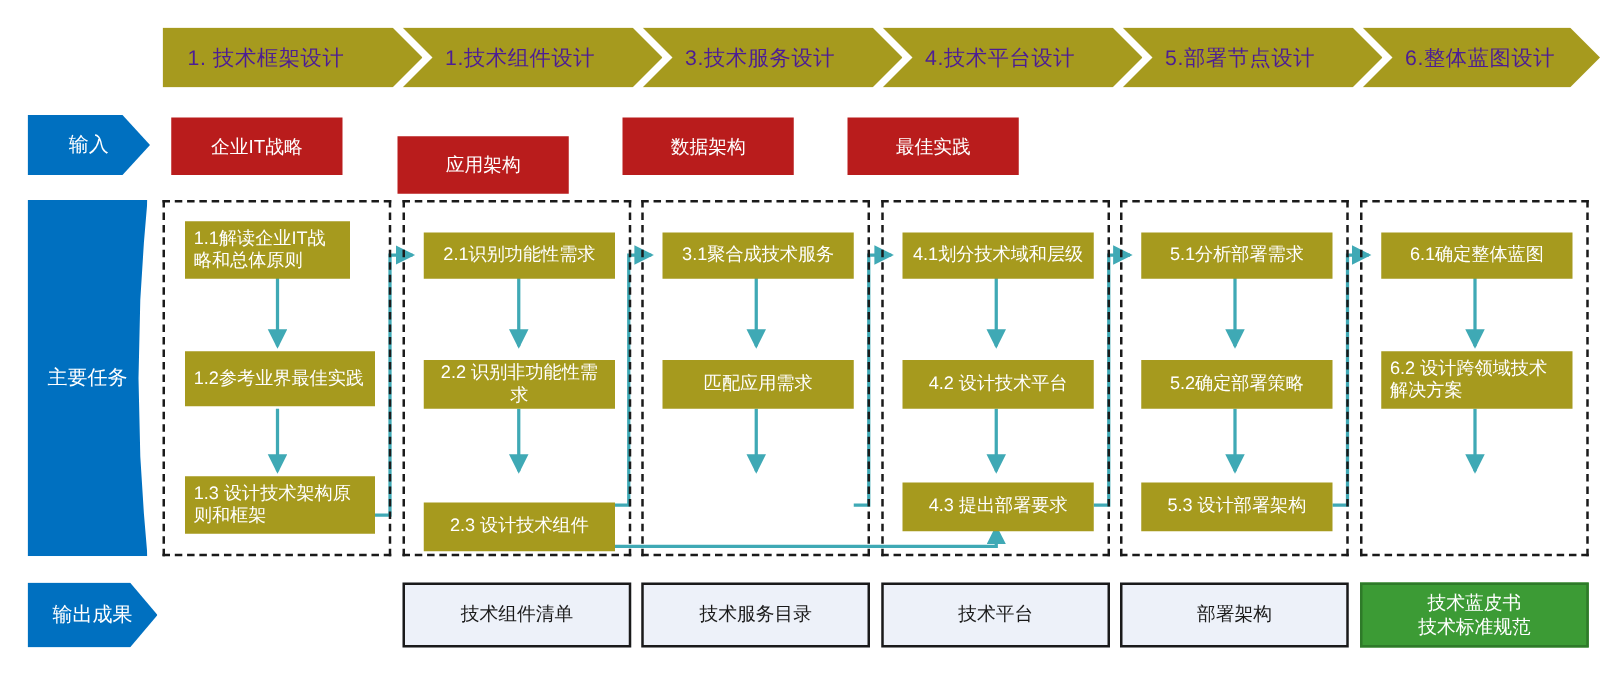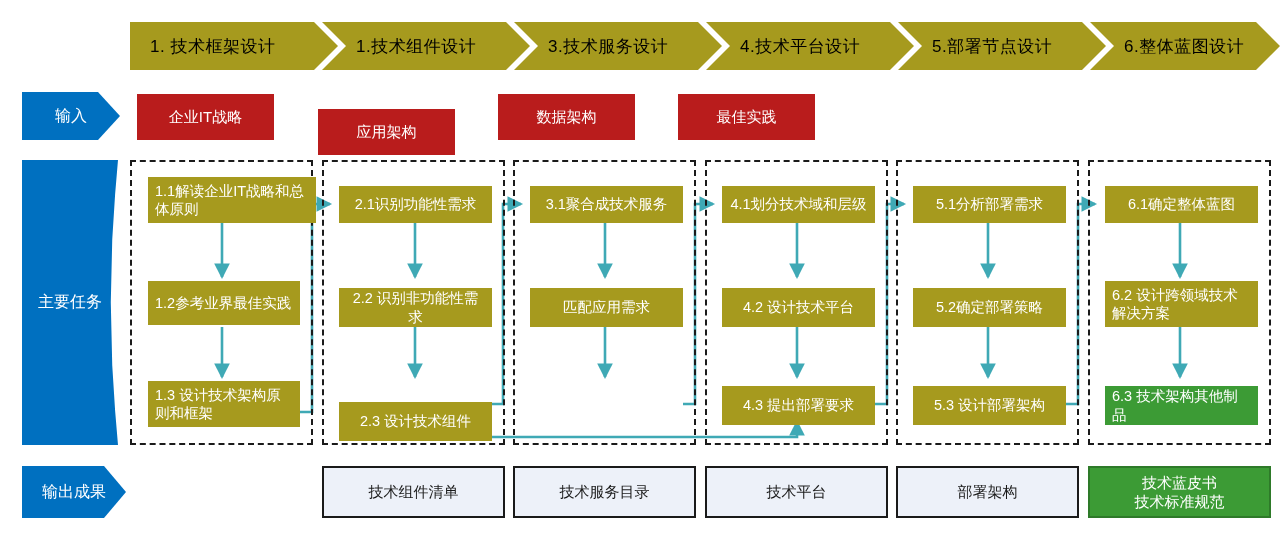--- a/index.html
+++ b/index.html
@@ -11,21 +11,21 @@
     position:relative;
   }
   #diagram{position:absolute;left:0;top:0;width:1280px;height:538px;}
 
   .abs{position:absolute;box-sizing:border-box;}
 
   
   .chev{
     height:48px;
     background:#A69A1E;
-    color:#000000;
+    color:#4c1d95;
     font-size:17px;
     display:flex;align-items:center;
     padding-left:20px;
     clip-path:polygon(0 0, calc(100% - 24px) 0, 100% 50%, calc(100% - 24px) 100%, 0 100%);
     white-space:nowrap;
     letter-spacing:0.5px;
   }
   .chev.notch{
     clip-path:polygon(0 0, calc(100% - 24px) 0, 100% 50%, calc(100% - 24px) 100%, 0 100%, 24px 50%);
     padding-left:34px;
@@ -171,21 +171,21 @@
       <span>最佳实践</span>
     </div>
 
   <div class="abs dashcol" style="left:130px;top:160px;width:183px;height:285px;"></div>
   <div class="abs dashcol" style="left:322px;top:160px;width:183px;height:285px;"></div>
   <div class="abs dashcol" style="left:513px;top:160px;width:183px;height:285px;"></div>
   <div class="abs dashcol" style="left:705px;top:160px;width:183px;height:285px;"></div>
   <div class="abs dashcol" style="left:896px;top:160px;width:183px;height:285px;"></div>
   <div class="abs dashcol" style="left:1088px;top:160px;width:183px;height:285px;"></div>
 
-  <div class="abs task" style="left:148px;top:177px;width:168px;height:46px;">
+  <div class="abs task" style="left:148px;top:177px;width:132px;height:46px;">
       <span>1.1解读企业IT战略和总体原则</span>
     </div>
   <div class="abs task" style="left:148px;top:281px;width:152px;height:44px;">
       <span>1.2参考业界最佳实践</span>
     </div>
   <div class="abs task" style="left:148px;top:381px;width:152px;height:46px;">
       <span>1.3 设计技术架构原则和框架</span>
     </div>
 
   <div class="abs task center" style="left:339px;top:186px;width:153px;height:37px;">
@@ -223,23 +223,20 @@
     </div>
   <div class="abs task center" style="left:913px;top:386px;width:153px;height:39px;">
       <span>5.3 设计部署架构</span>
     </div>
 
   <div class="abs task center" style="left:1105px;top:186px;width:153px;height:37px;">
       <span>6.1确定整体蓝图</span>
     </div>
   <div class="abs task" style="left:1105px;top:281px;width:153px;height:46px;">
       <span>6.2 设计跨领域技术解决方案</span>
-    </div>
-  <div class="abs task green" style="left:1105px;top:386px;width:153px;height:39px;">
-      <span>6.3 技术架构其他制品</span>
     </div>
 
   <div class="abs outbox" style="left:322px;top:466px;width:183px;height:52px;"><span>技术组件清单</span></div>
   <div class="abs outbox" style="left:513px;top:466px;width:183px;height:52px;"><span>技术服务目录</span></div>
   <div class="abs outbox" style="left:705px;top:466px;width:183px;height:52px;"><span>技术平台</span></div>
   <div class="abs outbox" style="left:896px;top:466px;width:183px;height:52px;"><span>部署架构</span></div>
   <div class="abs outbox green" style="left:1088px;top:466px;width:183px;height:52px;"><span>技术蓝皮书
 技术标准规范</span></div>
 
 </div>

